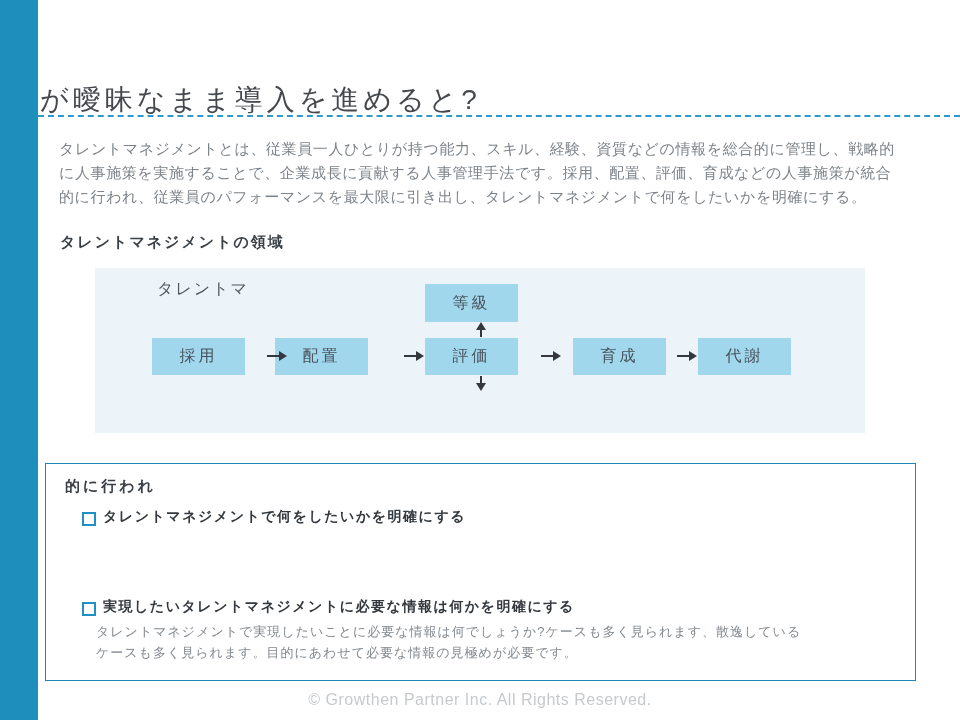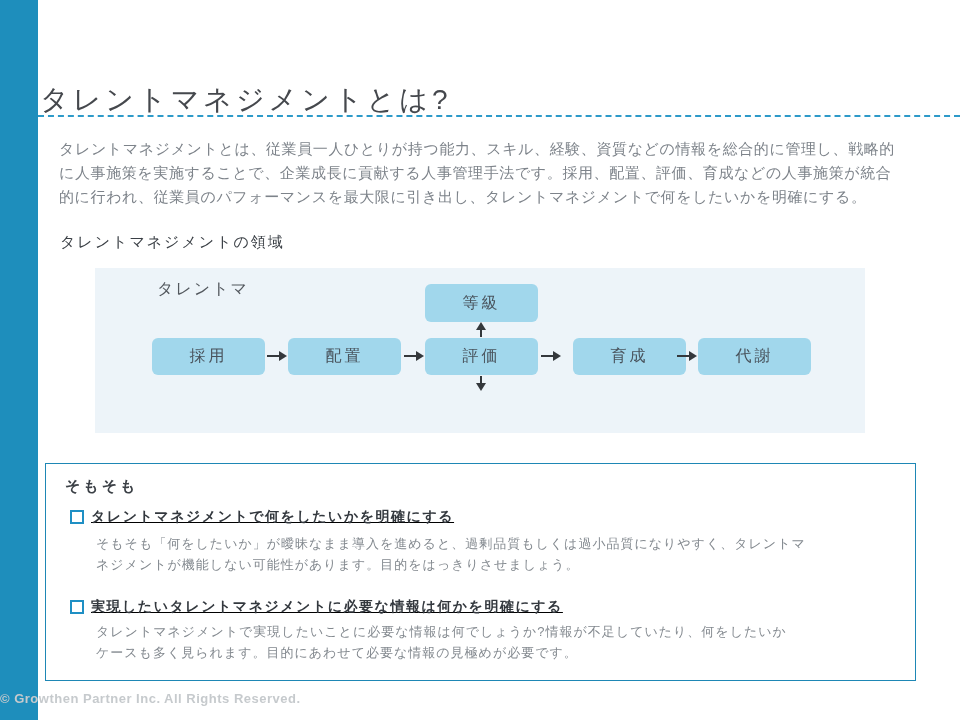--- a/index.html
+++ b/index.html
@@ -12,32 +12,32 @@
   .page-title{
     position:absolute;left:40px;top:62px;font-size:28px;font-weight:400;
     color:var(--title_text,#45484D);letter-spacing:4px;white-space:nowrap;
   }
   .title-rule{position:absolute;left:38px;right:0;top:115px;border-top:2px dashed var(--rule,#2D9AC9);}
   .intro{
     position:absolute;left:59px;top:137px;width:872px;
     font-size:15px;line-height:24px;color:var(--body_gray,#7D838A);letter-spacing:0.6px;
   }
   .diagram-heading{
-    position:absolute;left:60px;top:233px;font-size:15px;font-weight:normal;
+    position:absolute;left:60px;top:233px;font-size:15px;font-weight:bold;
     color:var(--heading_dark,#3B4046);letter-spacing:2px;
   }
   .panel{position:absolute;left:95px;top:268px;width:770px;height:165px;background:var(--panel_bg,#EDF4F9);}
   .context-label{position:absolute;left:62px;top:11px;font-size:16px;color:#53585E;letter-spacing:2px;}
   .dbox{
-    position:absolute;width:113px;height:37px;background:var(--box_fill,#A1D7EC);
+    position:absolute;width:93px;height:37px;background:var(--box_fill,#A1D7EC);
     display:flex;align-items:center;justify-content:center;
-    font-size:16px;color:var(--box_text,#49535C);letter-spacing:3px;border-radius:6px;
+    font-size:16px;color:var(--box_text,#49535C);letter-spacing:3px;
   }
   .pos-b1{left:57px;top:70px;}
-  .pos-b2{left:193px;top:70px;}
+  .pos-b2{left:180px;top:70px;}
   .pos-b3{left:330px;top:70px;}
   .pos-b4{left:478px;top:70px;}
   .pos-b5{left:603px;top:70px;}
   .pos-top{left:330px;top:16px;height:38px;}
   .pos-bottom{left:330px;top:123px;}
   .h-arrow{position:absolute;top:87px;height:2px;background:var(--arrow,#34383C);}
   .h-arrow::after{
     content:"";position:absolute;right:-8px;top:-4px;
     border-left:8px solid var(--arrow,#34383C);border-top:5px solid transparent;border-bottom:5px solid transparent;
   }
@@ -57,45 +57,45 @@
     border-top:8px solid var(--arrow,#34383C);border-left:5px solid transparent;border-right:5px solid transparent;
   }
   .points{
     position:absolute;left:45px;top:463px;width:871px;height:218px;
     border:1.5px solid var(--points_border,#1E87B5);box-sizing:border-box;background:#ffffff;
   }
   .points-heading{
     position:absolute;left:19px;top:13px;font-size:15px;font-weight:bold;
     color:var(--heading_dark,#3B4046);letter-spacing:3px;
   }
-  .point-title-row{position:absolute;left:24px;display:flex;align-items:flex-start;text-decoration:underline;}
+  .point-title-row{position:absolute;left:36px;display:flex;align-items:flex-end;}
   .pt1{top:44px;}
   .pt2{top:134px;}
   .bullet-square{
     width:10px;height:10px;border:2px solid var(--bullet,#1F8FC4);
     display:inline-block;margin:2px 7px 0 0;flex:none;background:#ffffff;
   }
   .point-title{font-size:14px;font-weight:bold;color:#33383E;letter-spacing:1.5px;white-space:nowrap;}
   .point-body{
     position:absolute;left:50px;font-size:13px;color:var(--muted_gray,#83898F);
     line-height:21px;letter-spacing:1px;
   }
   .pb1{top:69px;}
   .pb2{top:157px;}
   .footer{
-    position:absolute;left:0;right:0;top:691px;text-align:left;
-    font-size:13px;color:var(--footer_gray,#C6CACD);letter-spacing:0.5px;font-weight:bold;
+    position:absolute;left:0;right:0;top:691px;text-align:center;
+    font-size:16px;color:var(--footer_gray,#C6CACD);letter-spacing:0.5px;
   }
 </style>
 </head>
 <body>
 
 <div class="accent-bar"></div>
 
-<h1 class="page-title">タレントマネジメントとは?</h1>
+<h1 class="page-title">が曖昧なまま導入を進めると?</h1>
 <div class="title-rule"></div>
 
 <div class="intro">
   <div>タレントマネジメントとは、従業員一人ひとりが持つ能力、スキル、経験、資質などの情報を総合的に管理し、戦略的</div>
   <div>に人事施策を実施することで、企業成長に貢献する人事管理手法です。採用、配置、評価、育成などの人事施策が統合</div>
   <div>的に行われ、従業員のパフォーマンスを最大限に引き出し、タレントマネジメントで何をしたいかを明確にする。</div>
 </div>
 
 <div class="diagram-heading">タレントマネジメントの領域</div>
 
@@ -113,34 +113,30 @@
 
   <div class="h-arrow ha1"></div>
   <div class="h-arrow ha2"></div>
   <div class="h-arrow ha3"></div>
   <div class="h-arrow ha4"></div>
   <div class="v-arrow v-up"></div>
   <div class="v-arrow v-down"></div>
 </div>
 
 <div class="points">
-  <div class="points-heading">そもそも</div>
+  <div class="points-heading">的に行われ</div>
 
   <div class="point-title-row pt1">
     <span class="bullet-square"></span>
     <span class="point-title">タレントマネジメントで何をしたいかを明確にする</span>
-  </div>
-  <div class="point-body pb1">
-    <div>そもそも「何をしたいか」が曖昧なまま導入を進めると、過剰品質もしくは過小品質になりやすく、タレントマ</div>
-    <div>ネジメントが機能しない可能性があります。目的をはっきりさせましょう。</div>
   </div>
 
   <div class="point-title-row pt2">
     <span class="bullet-square"></span>
     <span class="point-title">実現したいタレントマネジメントに必要な情報は何かを明確にする</span>
   </div>
   <div class="point-body pb2">
-    <div>タレントマネジメントで実現したいことに必要な情報は何でしょうか?情報が不足していたり、何をしたいか</div>
+    <div>タレントマネジメントで実現したいことに必要な情報は何でしょうか?ケースも多く見られます、散逸している</div>
     <div>ケースも多く見られます。目的にあわせて必要な情報の見極めが必要です。</div>
   </div>
 </div>
 
 <div class="footer">© Growthen Partner Inc. All Rights Reserved.</div>
 
 </body></html>

